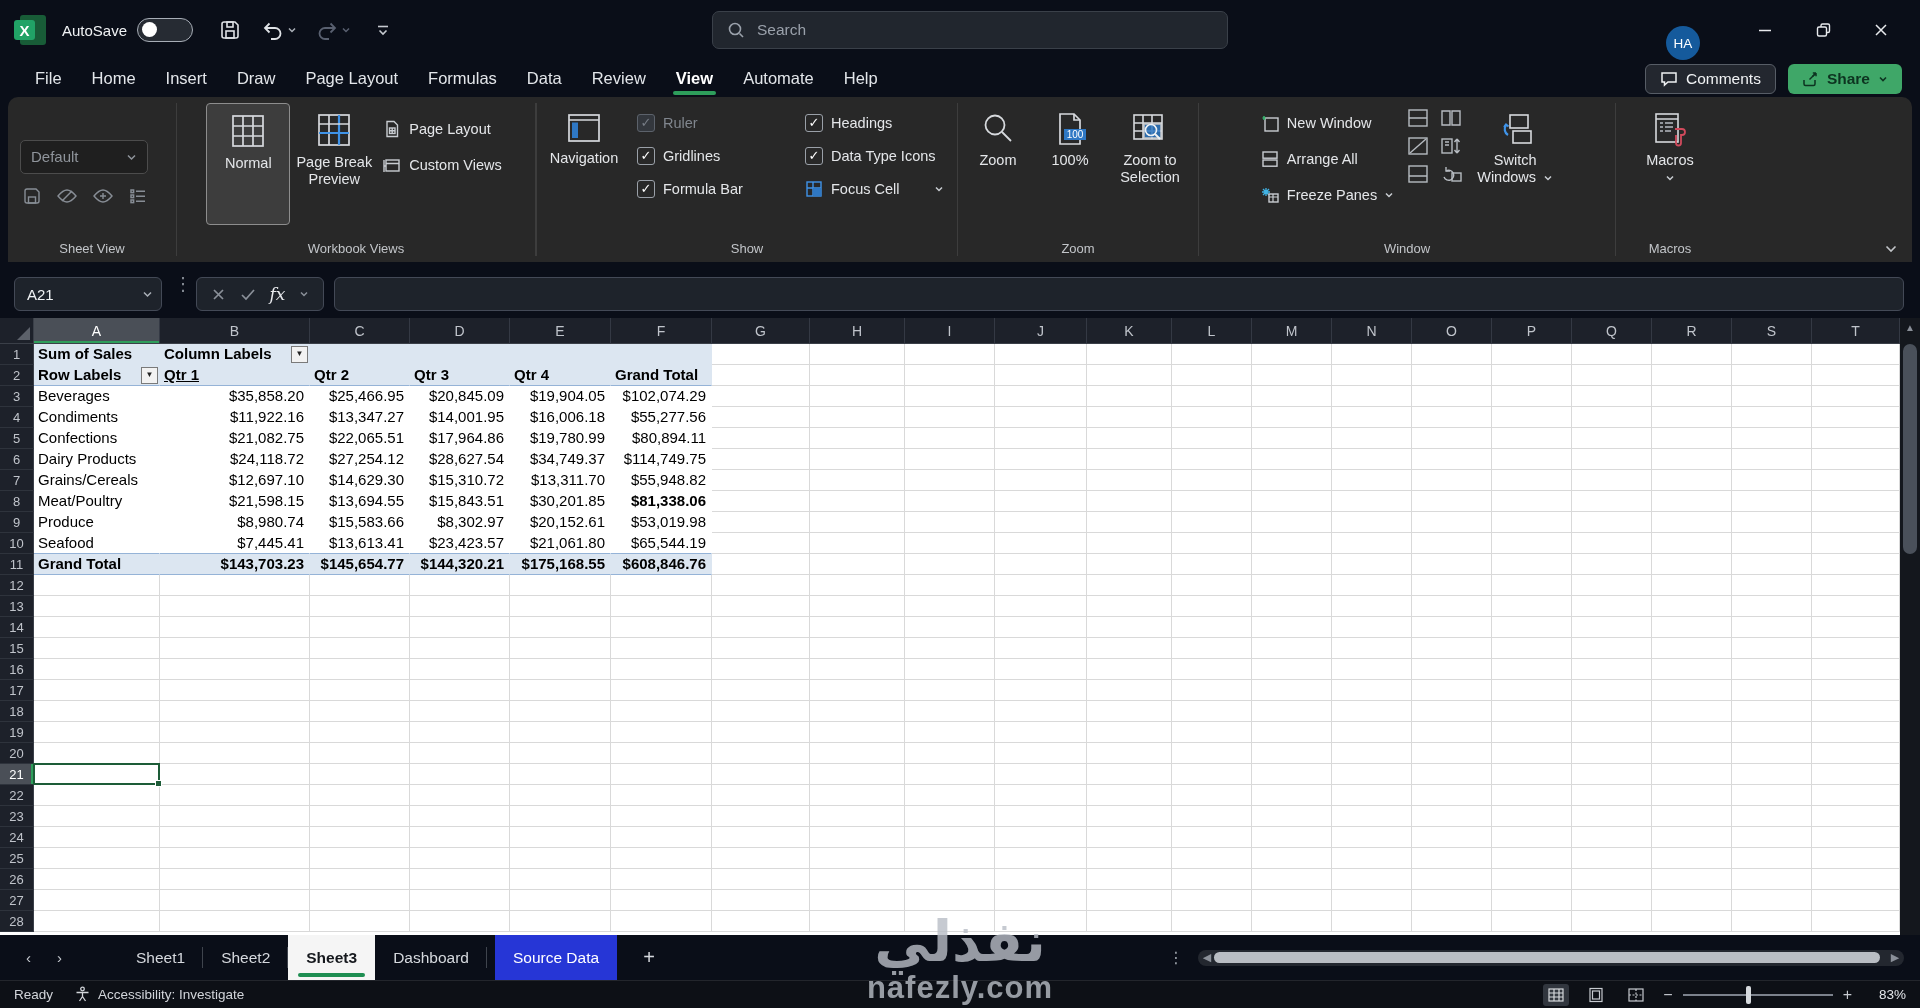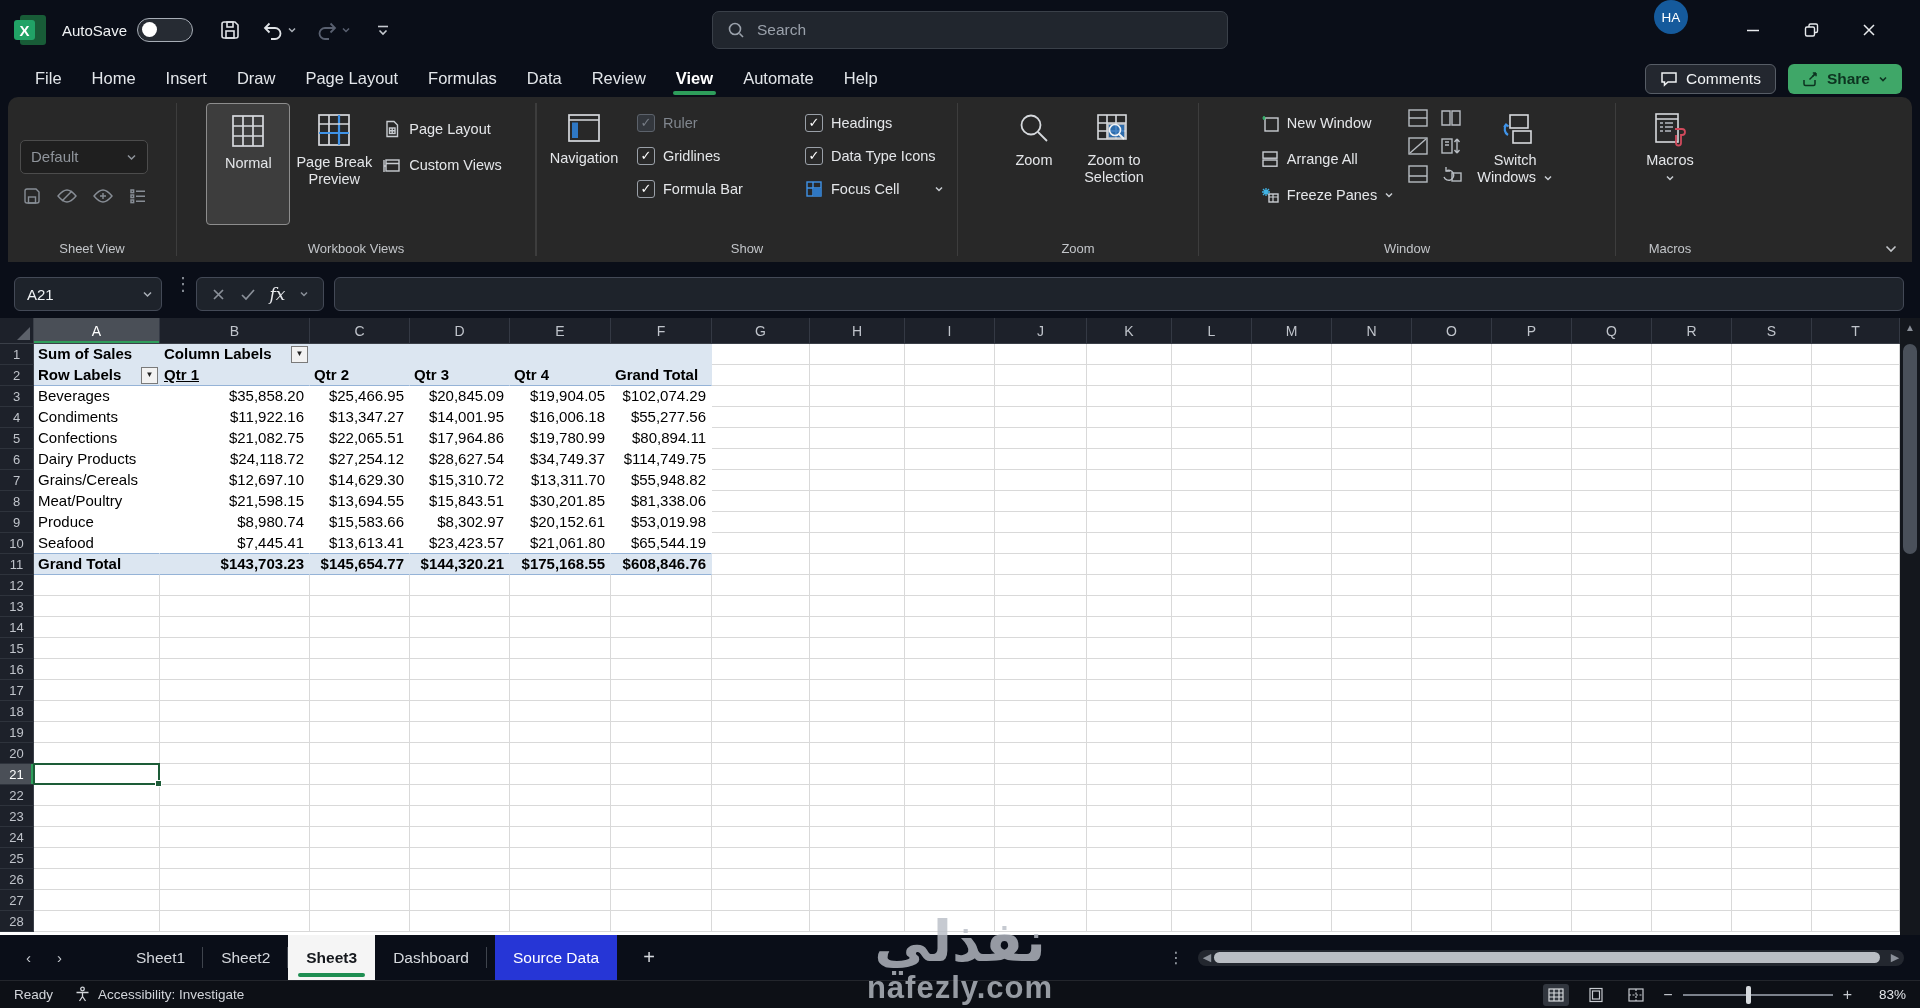--- a/index.html
+++ b/index.html
@@ -18,21 +18,21 @@
   .autosave-label { font-size:15px; color:#f0f2f4; margin-right:10px; }
   .toggle { width:56px; height:24px; border:1.5px solid #a7adb6; border-radius:13px; background:#262b33; position:relative; margin-right:20px; }
   .toggle .knob { position:absolute; left:4px; top:3px; width:15px; height:15px; border-radius:50%; background:#fff; }
   .tb-btn { display:flex; align-items:center; justify-content:center; height:38px; padding:0 6px; color:#dfe2e6; }
   .tb-btn.disabled { color:#596070; }
   .chev { margin-left:2px; }
   .filename { position:absolute; left:440px; top:0; height:60px; display:flex; align-items:center; gap:10px; font-size:16.5px; color:#f2f4f6; }
   .searchbox { position:absolute; left:712px; top:11px; width:516px; height:38px; background:#21262e; border:1px solid #3a4049;
      border-radius:7px; display:flex; align-items:center; padding-left:14px; gap:12px; }
   .searchbox .ph { color:#9aa1ab; font-size:15.5px; }
-  .tb-right { position:absolute; right:16px; top:0; height:60px; display:flex; align-items:flex-start; }
+  .tb-right { position:absolute; right:4px; top:0; height:60px; display:flex; align-items:flex-end; }
   .avatar { width:34px; height:34px; border-radius:50%; background:#155a9c; color:#fff; font-size:13.5px; display:flex; align-items:center; justify-content:center; margin-right:42px; }
   .winbtn { width:46px; height:60px; display:flex; align-items:center; justify-content:center; color:#e8eaed; margin-right:12px; }
 
   
   #tabrow { top:60px; height:37px; background:#0a0e18; display:flex; align-items:center; }
   #ribbon-tabs { display:flex; align-items:center; padding-left:20px; height:100%; }
   .rtab { padding:0 15px; height:100%; display:flex; align-items:center; font-size:16.5px; color:#e3e6ea; position:relative; }
   .rtab.active { font-weight:bold; color:#fff; }
   .rtab.active::after { content:""; position:absolute; left:12px; right:12px; bottom:2px; height:4px; border-radius:2px; background:#2e9e5b; }
   .tabrow-right { margin-left:auto; display:flex; align-items:center; gap:12px; padding-right:18px; }
@@ -381,20 +381,29 @@
 
     <div class="rgroup" style="width:240px;">
       <div class="content">
         <div class="bigbtn" style="width:70px;">
           <svg width="36" height="36" viewBox="0 0 36 36" fill="none" stroke="#d6d9dd" stroke-width="1.8">
             <circle cx="15" cy="14" r="9.5"></circle>
               <path d="M22 21 L31 30"></path>
           </svg>
           <span>Zoom</span>
         </div>
+        <div class="bigbtn" style="width:70px;">
+          <svg width="36" height="36" viewBox="0 0 36 36" fill="none">
+            <path d="M8 3 h14 l6 6 v24 h-20 z" stroke="#d6d9dd" stroke-width="1.7"></path>
+              <path d="M22 3 v6 h6" stroke="#d6d9dd" stroke-width="1.7"></path>
+            <rect x="12" y="18" width="22" height="11" fill="#2f78c4"></rect>
+            <text x="23" y="27" text-anchor="middle" font-size="10" fill="#fff" font-family="Liberation Sans, sans-serif">100</text>
+          </svg>
+          <span>100%</span>
+        </div>
         <div class="bigbtn" style="width:86px;">
           <svg width="38" height="36" viewBox="0 0 38 36" fill="none" stroke="#d6d9dd" stroke-width="1.6">
             <rect x="3" y="4" width="28" height="24"></rect>
               <path d="M3 12 h28 M3 20 h28 M12 4 v24 M21 4 v24"></path>
             <rect x="13" y="13" width="17" height="14" fill="#2f78c4" opacity="0.85"></rect>
               <circle cx="20" cy="19" r="5.5" stroke="#eef1f4"></circle>
               <path d="M24 23 L29 28" stroke="#eef1f4" stroke-width="2"></path>
           </svg>
           <span>Zoom to Selection</span>
         </div>
@@ -719,21 +728,21 @@
         <div class="cell" style="width: 80px;"></div>
         <div class="cell" style="width: 88px;"></div>
       </div>
       <div class="grow">
         <div class="gut">8</div>
         <div class="cell pv" style="width: 126px;">Meat/Poultry</div>
         <div class="cell pv right" style="width: 150px;">$21,598.15</div>
         <div class="cell pv right" style="width: 100px;">$13,694.55</div>
         <div class="cell pv right" style="width: 100px;">$15,843.51</div>
         <div class="cell pv right" style="width: 101px;">$30,201.85</div>
-        <div class="cell pv right" style="width: 101px;">$81,338.06</div>
+        <div class="cell pv right" style="width: 101px; font-weight: bold;">$81,338.06</div>
         <div class="cell" style="width: 98px;"></div>
         <div class="cell" style="width: 95px;"></div>
         <div class="cell" style="width: 90px;"></div>
         <div class="cell" style="width: 92px;"></div>
         <div class="cell" style="width: 85px;"></div>
         <div class="cell" style="width: 80px;"></div>
         <div class="cell" style="width: 80px;"></div>
         <div class="cell" style="width: 80px;"></div>
         <div class="cell" style="width: 80px;"></div>
         <div class="cell" style="width: 80px;"></div>

